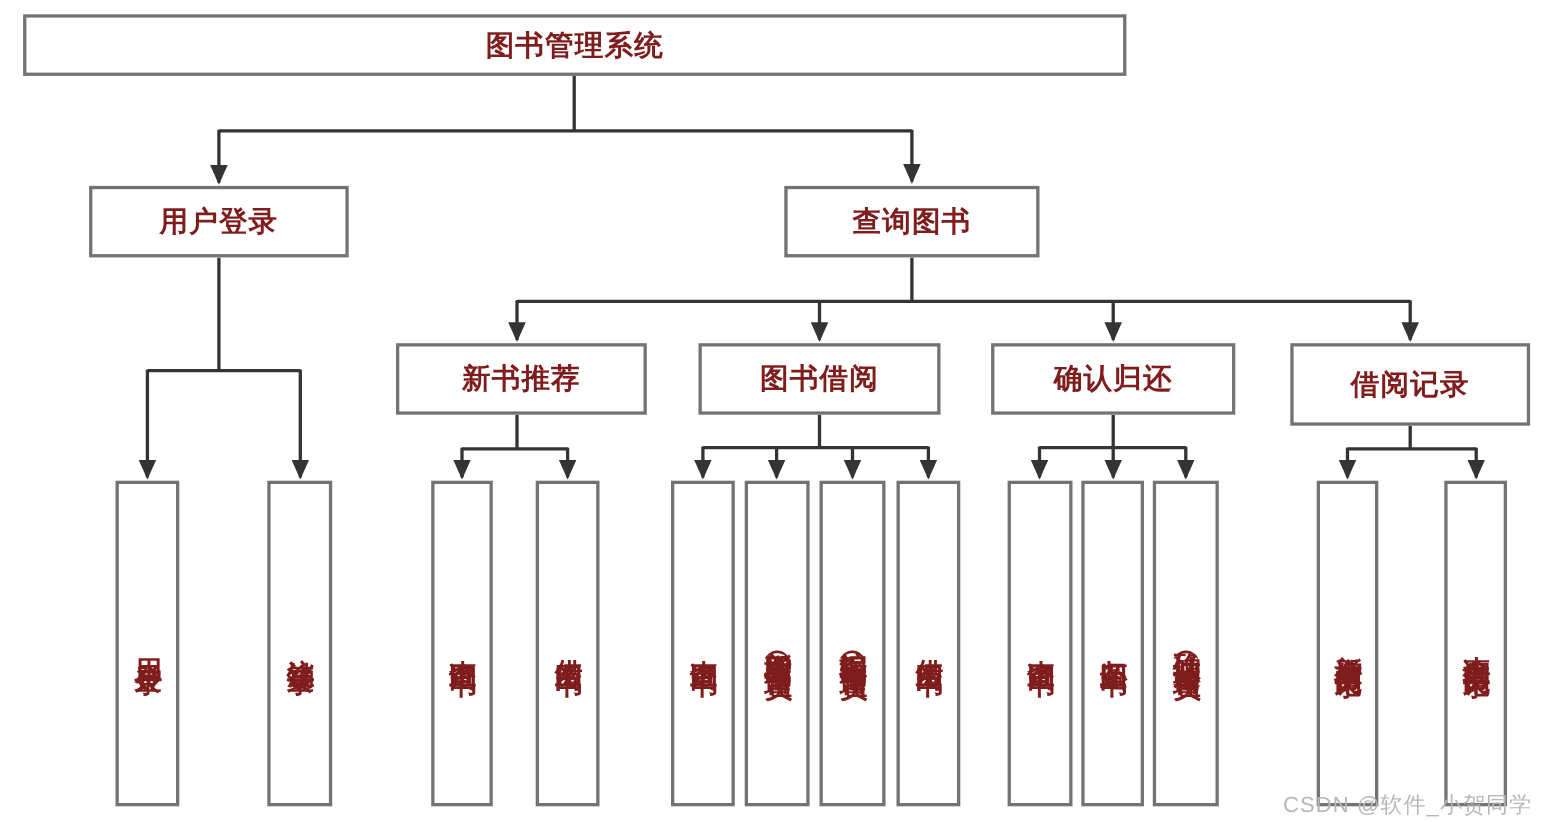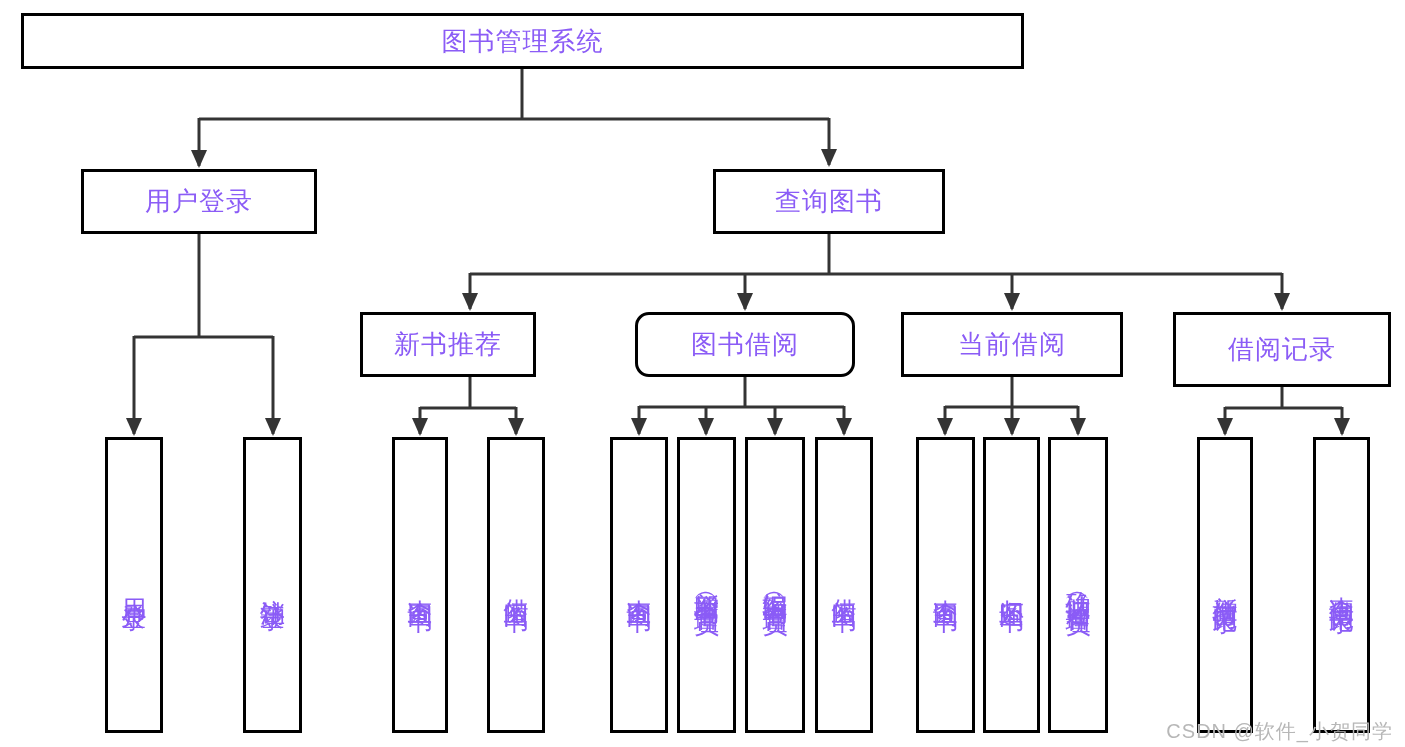--- a/index.html
+++ b/index.html
@@ -7,26 +7,27 @@
     position:relative;
     width:1405px;height:747px;
     background:#ffffff;
     font-family:"Liberation Sans","DejaVu Sans",sans-serif;
     overflow:hidden;
   }
   #wires{position:absolute;left:0;top:0;width:1405px;height:747px;}
   .node{
     position:absolute;
     box-sizing:border-box;
-    border:3px solid #000000;
+    border:3px solid #737373;
     background:#ffffff;
-    color:#8b5cf6;
+    color:#7f1d1d;
     display:flex;
     align-items:center;
     justify-content:center;
+    font-weight:bold;
   }
   .hbox{
     font-size:26px;
     letter-spacing:1px;
     white-space:nowrap;
   }
   .vbox{
     writing-mode:vertical-rl;
     text-orientation:mixed;
     font-size:25px;
@@ -96,23 +97,23 @@
       <path d="M1225,407 L1225,434" marker-end="url(#ah)"></path>
       <path d="M1342,407 L1342,434" marker-end="url(#ah)"></path>
     </g>
   </svg>
 
   <div class="node hbox" style="left:21px;top:13px;width:1003px;height:56px;">图书管理系统</div>
 
   <div class="node hbox" style="left:81px;top:169px;width:236px;height:65px;">用户登录</div>
   <div class="node hbox" style="left:713px;top:169px;width:232px;height:65px;">查询图书</div>
 
-  <div class="node hbox" style="left:360px;top:312px;width:176px;height:65px;">新书推荐</div>
-  <div class="node hbox" style="left:635px;top:312px;width:220px;height:65px;border-radius:14px;">图书借阅</div>
-  <div class="node hbox" style="left:901px;top:312px;width:222px;height:65px;">当前借阅</div>
+  <div class="node hbox" style="left:360px;top:312px;width:228px;height:65px;">新书推荐</div>
+  <div class="node hbox" style="left:635px;top:312px;width:220px;height:65px;">图书借阅</div>
+  <div class="node hbox" style="left:901px;top:312px;width:222px;height:65px;">确认归还</div>
   <div class="node hbox" style="left:1173px;top:312px;width:218px;height:75px;">借阅记录</div>
 
   <div class="node vbox" style="left:105px;top:437px;width:58px;height:296px;">用户登录</div>
   <div class="node vbox" style="left:243px;top:437px;width:59px;height:296px;">注销登录</div>
 
   <div class="node vbox" style="left:392px;top:437px;width:56px;height:296px;">查询图书</div>
   <div class="node vbox" style="left:487px;top:437px;width:58px;height:296px;">借阅图书</div>
 
   <div class="node vbox" style="left:610px;top:437px;width:58px;height:296px;">查询图书</div>
   <div class="node vbox" style="left:677px;top:437px;width:59px;height:296px;">新增图书（管理员）</div>

